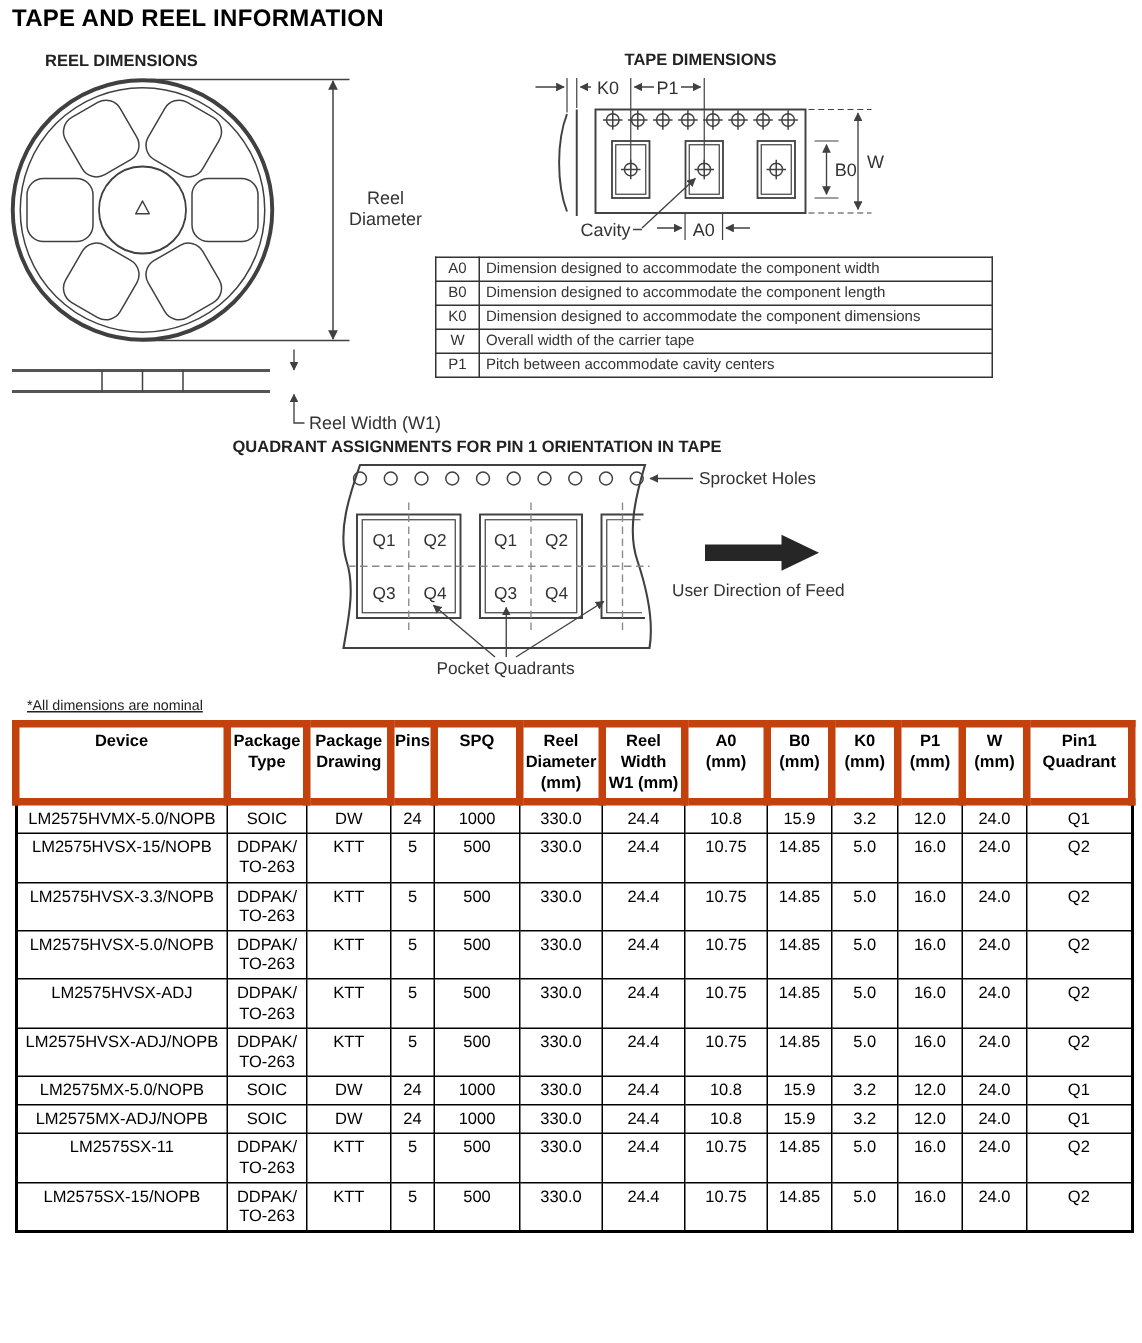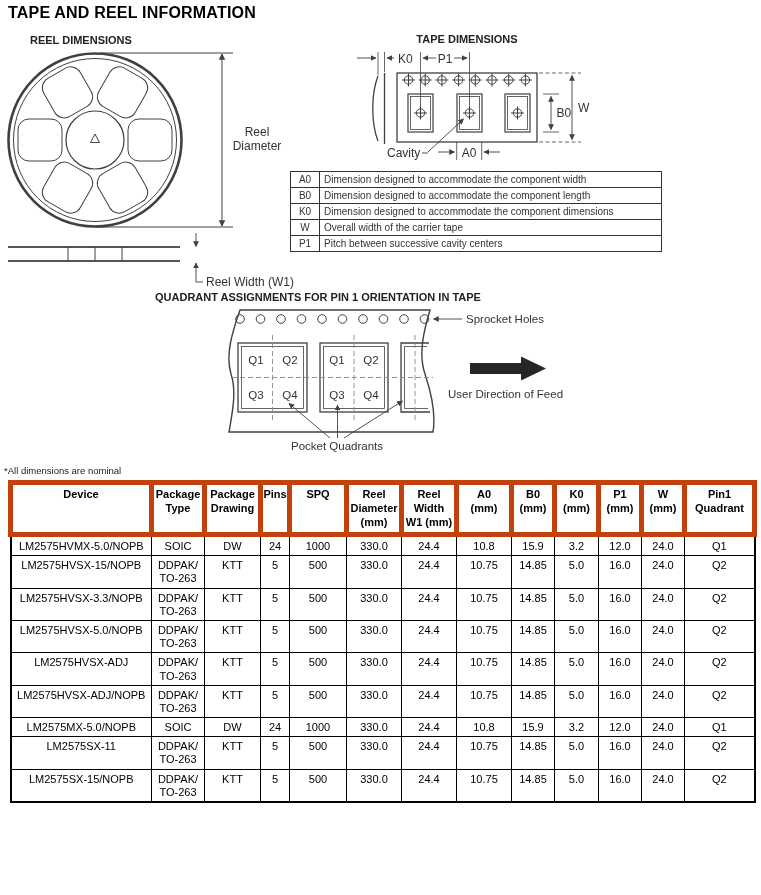--- a/index.html
+++ b/index.html
@@ -10,21 +10,21 @@
   .diag{stroke:#404040;fill:none;stroke-width:1;}
   svg text{stroke:none;fill:#222;font-family:"Liberation Sans",sans-serif;}
   .svg-heading{font-size:11px;font-weight:bold;fill:#222;}
   .dim-label{font-size:12px;fill:#333;}
   .sm-label{font-size:11.5px;fill:#333;}
   .q-label{font-size:11.5px;fill:#333;}
   .defs-table{position:absolute;left:290px;top:171px;border-collapse:collapse;width:372px;table-layout:fixed;}
   .defs-table td{border:1px solid #333;font-size:10px;color:#333;padding:1px 4px;height:13px;
                  white-space:nowrap;overflow:hidden;}
   .defs-table td:first-child{width:24px;text-align:center;padding:1px 2px;}
-  .note{position:absolute;left:4px;top:465px;font-size:9.5px;color:#222;}
+  .note{position:absolute;left:18px;top:465px;font-size:9.5px;color:#222;text-decoration:underline;}
   .main-table{position:absolute;left:8px;top:480px;width:745px;border-collapse:collapse;
               table-layout:fixed;border:2px solid #000;}
   .main-table th{border:5px solid #c2410c;font-size:11px;font-weight:bold;text-align:center;
                  vertical-align:top;padding:3px 0 2px 0;line-height:1.25;white-space:pre-line;color:#000;}
   .main-table thead tr{height:52px;}
   .main-table td{border:1px solid #000;font-size:11px;text-align:center;vertical-align:top;
                  padding:3px 0 2px 0;line-height:1.2;white-space:pre-line;color:#000;}
 </style>
 </head>
 <body>
@@ -208,21 +208,21 @@
         <tr>
           <td>K0</td>
           <td>Dimension designed to accommodate the component dimensions</td>
         </tr>
         <tr>
           <td>W</td>
           <td>Overall width of the carrier tape</td>
         </tr>
         <tr>
           <td>P1</td>
-          <td>Pitch between successive cavity centers</td>
+          <td>Pitch between accommodate cavity centers</td>
         </tr>
       </tbody>
   </table>
 
   <div class="note">*All dimensions are nominal</div>
 
   <table class="main-table">
     <colgroup>
       <col style="width:141px">
         <col style="width:53px">
@@ -372,20 +372,35 @@
           <td>330.0</td>
           <td>24.4</td>
           <td>10.8</td>
           <td>15.9</td>
           <td>3.2</td>
           <td>12.0</td>
           <td>24.0</td>
           <td>Q1</td>
         </tr>
         <tr>
+          <td>LM2575MX-ADJ/NOPB</td>
+          <td>SOIC</td>
+          <td>DW</td>
+          <td>24</td>
+          <td>1000</td>
+          <td>330.0</td>
+          <td>24.4</td>
+          <td>10.8</td>
+          <td>15.9</td>
+          <td>3.2</td>
+          <td>12.0</td>
+          <td>24.0</td>
+          <td>Q1</td>
+        </tr>
+        <tr>
           <td>LM2575SX-11</td>
           <td>DDPAK/
 TO-263</td>
           <td>KTT</td>
           <td>5</td>
           <td>500</td>
           <td>330.0</td>
           <td>24.4</td>
           <td>10.75</td>
           <td>14.85</td>

